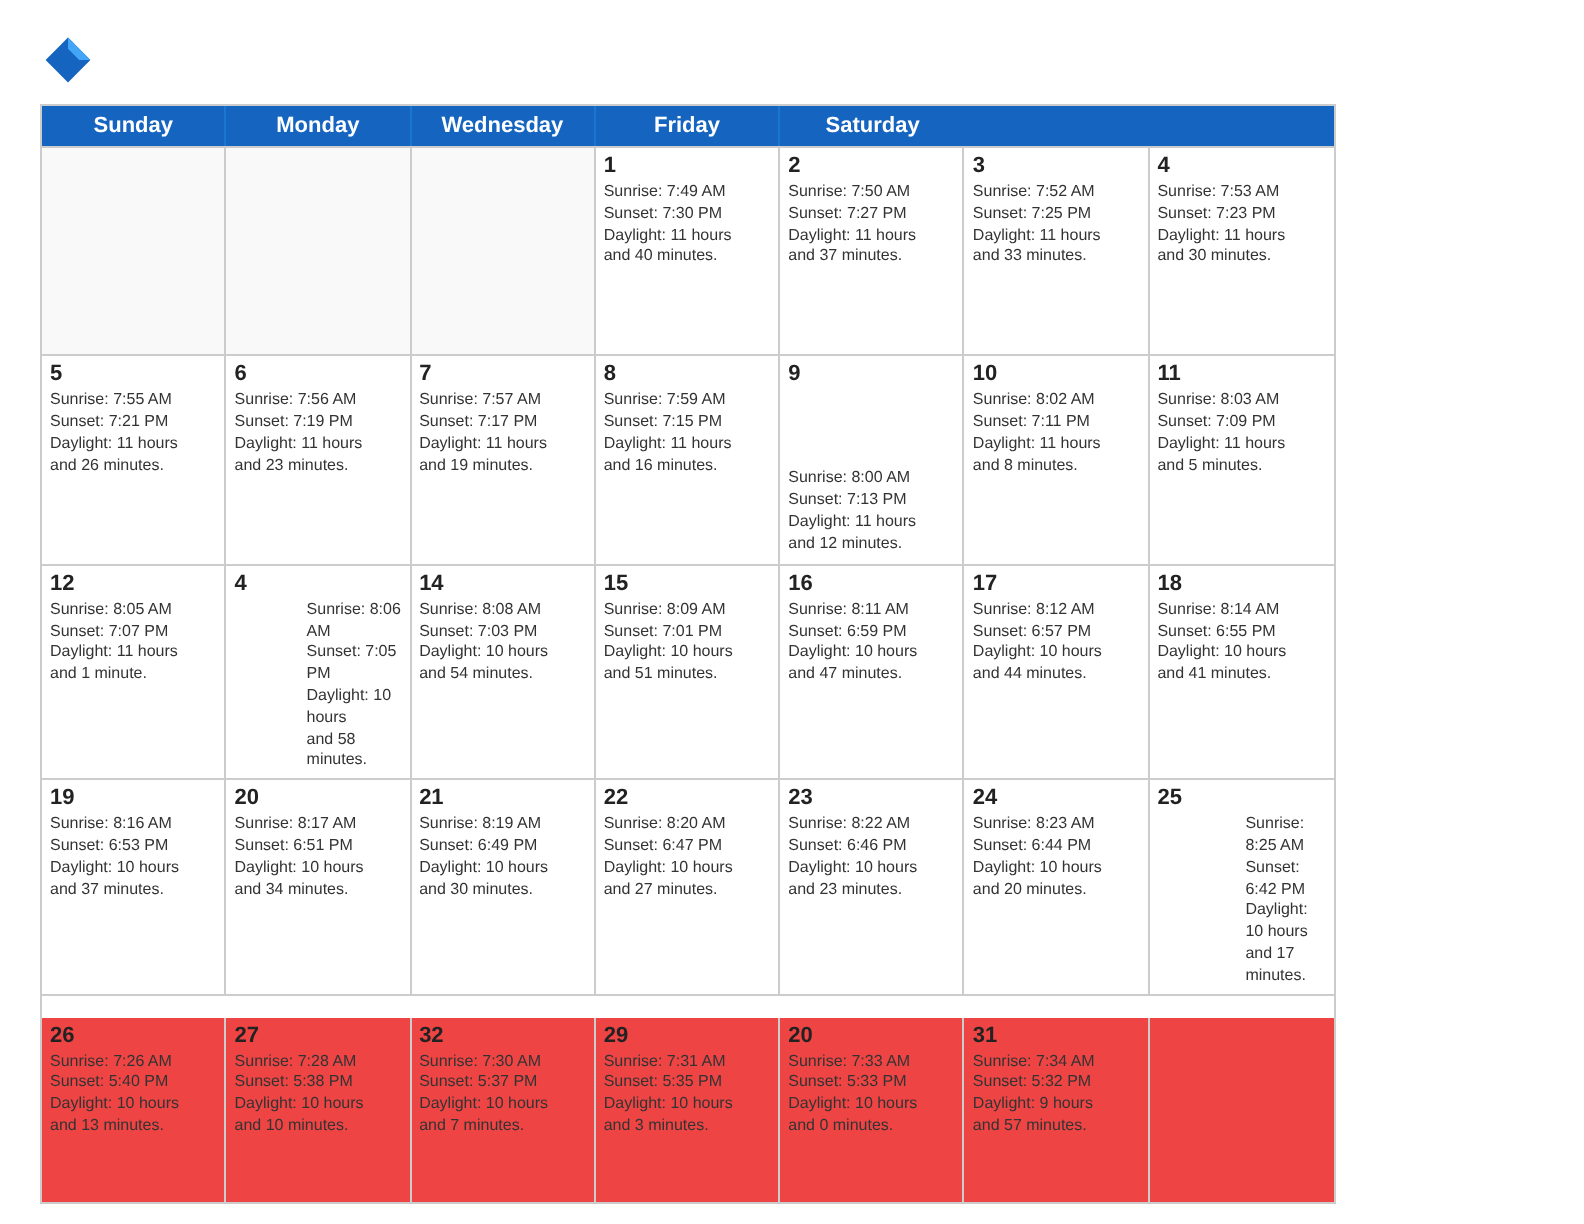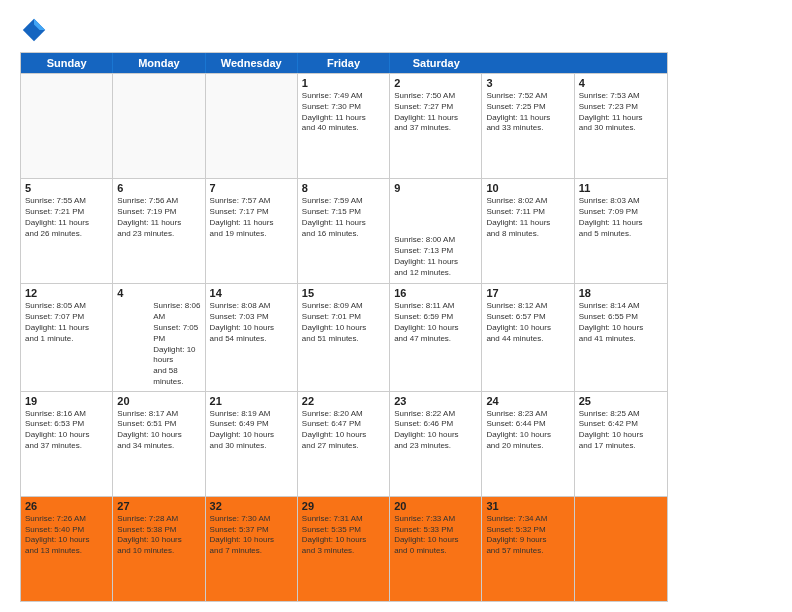--- a/index.html
+++ b/index.html
@@ -95,21 +95,21 @@
       border-right: 1px solid #ccc;
       padding: 3px 4px;
       font-size: 8.5px;
       color: #333;
       display: flex;
       flex-direction: column;
       background: #fff;
     }
     .cal-cell:last-child { border-right: none; }
     .cal-cell.empty { background: #f9f9f9; }
-    .cal-cell.last-row { background: #f97316; }
+    .cal-cell.last-row { background: #ef4444; margin-top: 11px; }
     .day-number {
       font-size: 11px;
       font-weight: bold;
       color: #222;
       margin-bottom: 2px;
     }
     .cell-text {
       font-size: 8px;
       color: #333;
       line-height: 1.35;
@@ -318,21 +318,21 @@
           </div>
           <div class="cal-cell">
             <div class="day-number">24</div>
             <div class="cell-text" style="white-space: pre-line;">Sunrise: 8:23 AM
 Sunset: 6:44 PM
 Daylight: 10 hours
 and 20 minutes.</div>
           </div>
           <div class="cal-cell">
             <div class="day-number">25</div>
-            <div class="cell-text" style="white-space: pre-line;">Sunrise: 8:25 AM
+            <div class="cell-text" style="white-space: pre-line; margin-left: 44px;">Sunrise: 8:25 AM
 Sunset: 6:42 PM
 Daylight: 10 hours
 and 17 minutes.</div>
           </div>
         </div>
         <div class="cal-row">
           <div class="cal-cell last-row">
             <div class="day-number">26</div>
             <div class="cell-text" style="white-space: pre-line;">Sunrise: 7:26 AM
 Sunset: 5:40 PM

